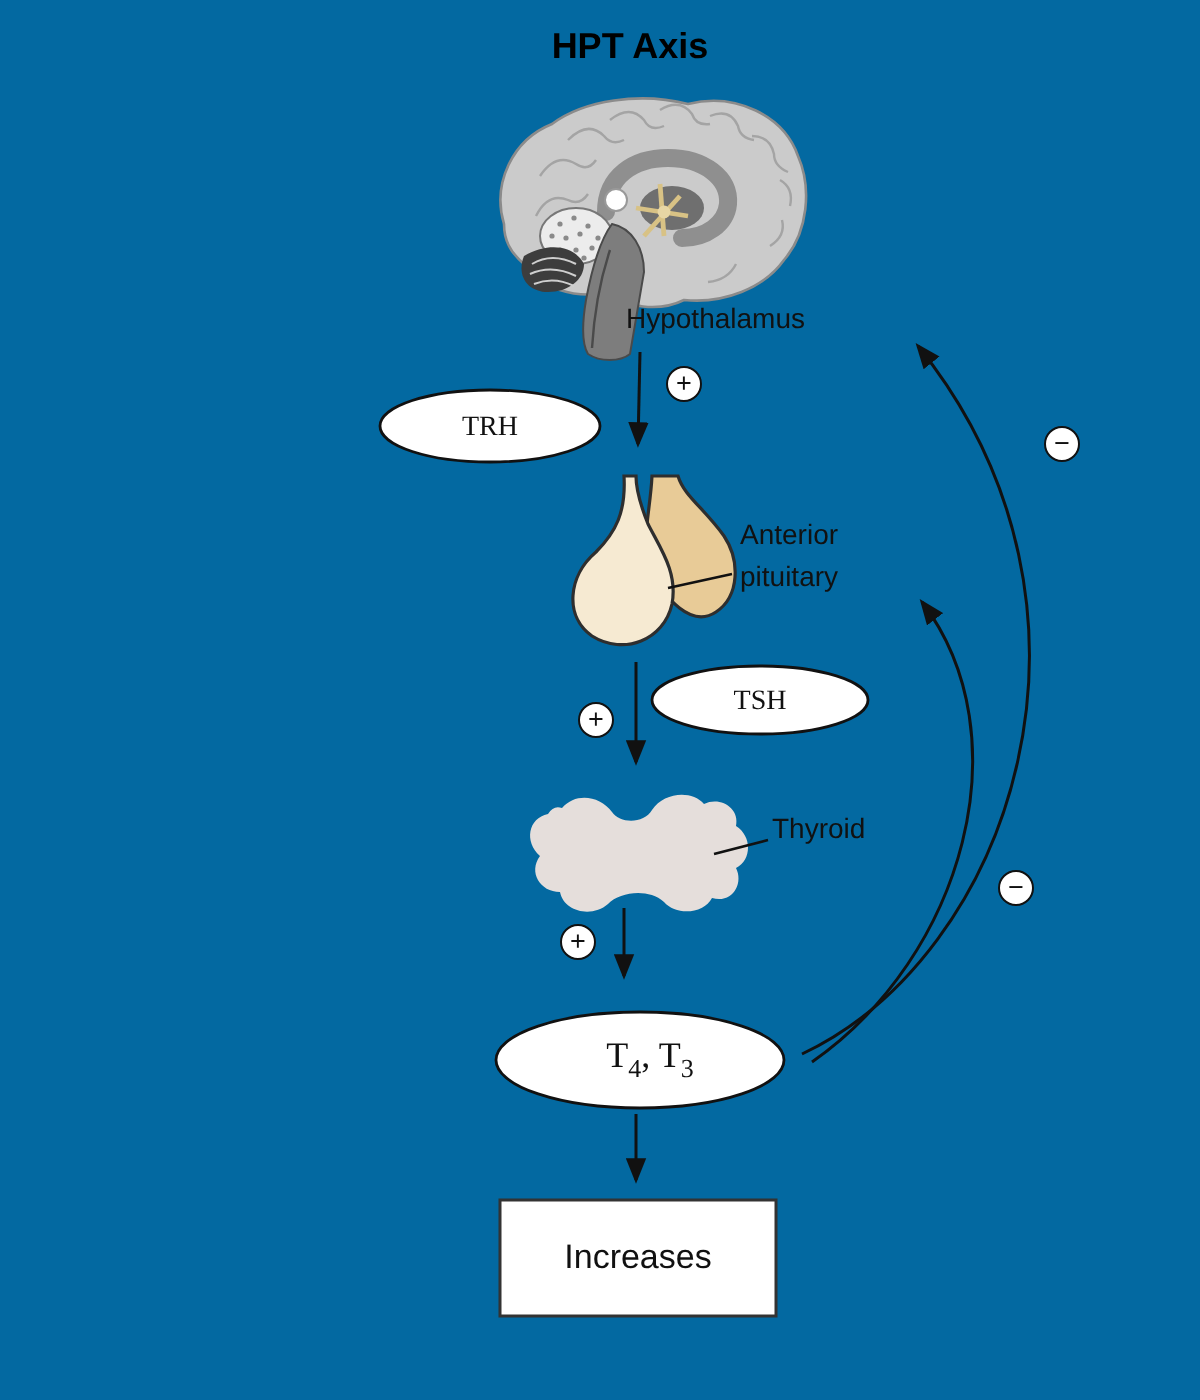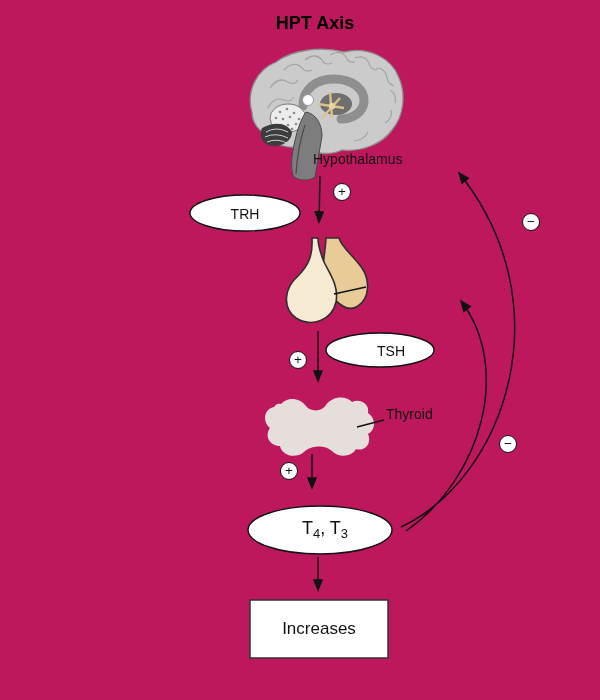--- a/index.html
+++ b/index.html
@@ -1,24 +1,24 @@
 <!DOCTYPE html>
 <html><head>
 <meta charset="utf-8">
 <style>
   html,body{margin:0;padding:0;background:#fff;}
   #stage{
-    position:relative;width:600px;height:700px;background:#be185d;
+    position:relative;width:600px;height:700px;background:#0369a1;
     font-family:"Liberation Sans", sans-serif;color:#111;overflow:hidden;
   }
   #diagram-svg{position:absolute;left:0;top:0;}
   .lbl{position:absolute;font-size:14px;line-height:21px;color:#111;white-space:nowrap;}
   .title{position:absolute;left:245px;top:13px;width:140px;text-align:center;
          font-size:18px;font-weight:bold;color:#000;}
-  .center-lbl{transform:translate(-50%,-50%);}
+  .center-lbl{transform:translate(-50%,-50%);font-family:Liberation Serif, serif;}
   .sign{
     position:absolute;width:18px;height:18px;border:1.4px solid #111;border-radius:50%;
     box-sizing:border-box;display:flex;align-items:center;justify-content:center;
     font-size:13.5px;line-height:1;background:#fff;color:#111;
   }
   .outcome-box{
     position:absolute;left:250px;top:600px;width:138px;height:58px;
     display:flex;flex-direction:row;align-items:center;justify-content:center;
     font-size:17px;line-height:22px;text-align:center;
   }
@@ -129,22 +129,26 @@
 
     <rect x="250" y="600" width="138" height="58" fill="#fff" stroke="#333" stroke-width="1.5"></rect>
   </svg>
 
   <div class="title">HPT Axis</div>
 
   <div class="lbl" style="left:313px;top:149px;">Hypothalamus</div>
 
   <div class="lbl center-lbl" style="left:245px;top:214px;">TRH</div>
 
+  <div class="lbl" style="left:370px;top:257px;">
+    <div>Anterior</div>
+    <div>pituitary</div>
+  </div>
 
-  <div class="lbl center-lbl" style="left:391px;top:351px;">TSH</div>
+  <div class="lbl center-lbl" style="left:380px;top:351px;">TSH</div>
 
   <div class="lbl" style="left:386px;top:404px;text-align:right;">Thyroid</div>
 
   <div class="lbl center-lbl" style="left:325px;top:531px;font-size:18px;">
     <span>T</span><sub>4</sub><span>, T</span><sub>3</sub>
   </div>
 
   <div class="outcome-box">
     <div>Increases</div>
   </div>

